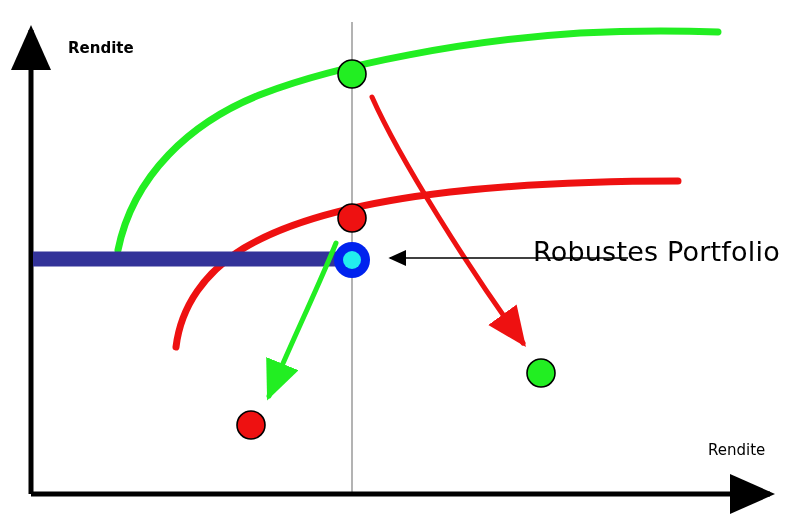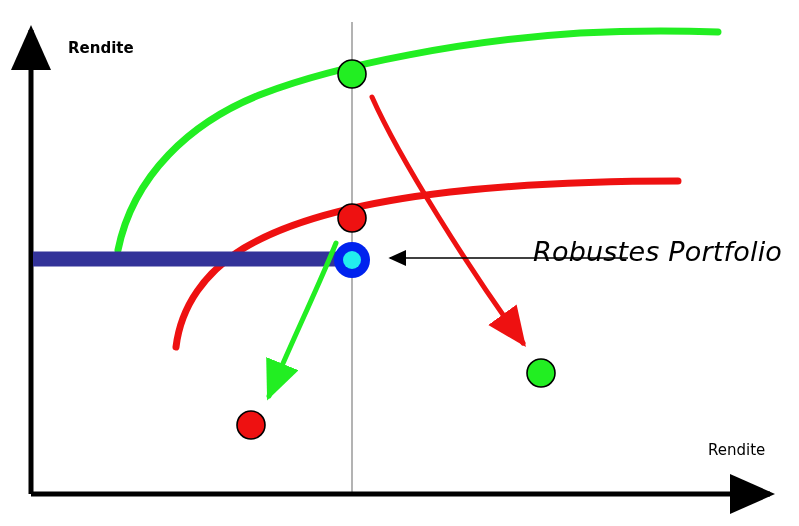--- a/index.html
+++ b/index.html
@@ -35,21 +35,20 @@
   #label-risiko  { left: 708px; top: 441px; }
   #label-robustes {
     position: absolute;
     left: 533px;
     top: 236px;
     font-family: "DejaVu Sans", sans-serif;
     font-size: 27px;
     color: #000000;
     white-space: nowrap;
     letter-spacing: 0.2px;
-    font-style: italic;
   }
 </style>
 </head>
 <body>
 
 <div id="canvas">
 
   <svg id="svg-root" viewBox="0 0 799 526">
     <defs>
       <marker id="arrow-black" markerWidth="10" markerHeight="10" refX="8" refY="4" orient="auto" markerUnits="strokeWidth">

